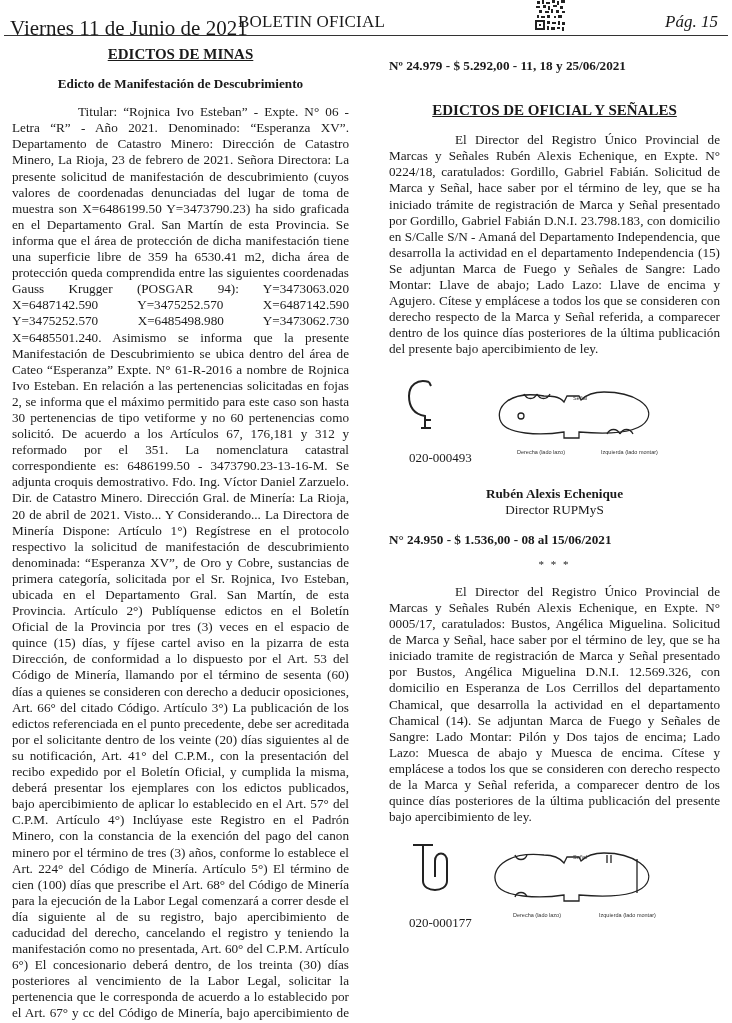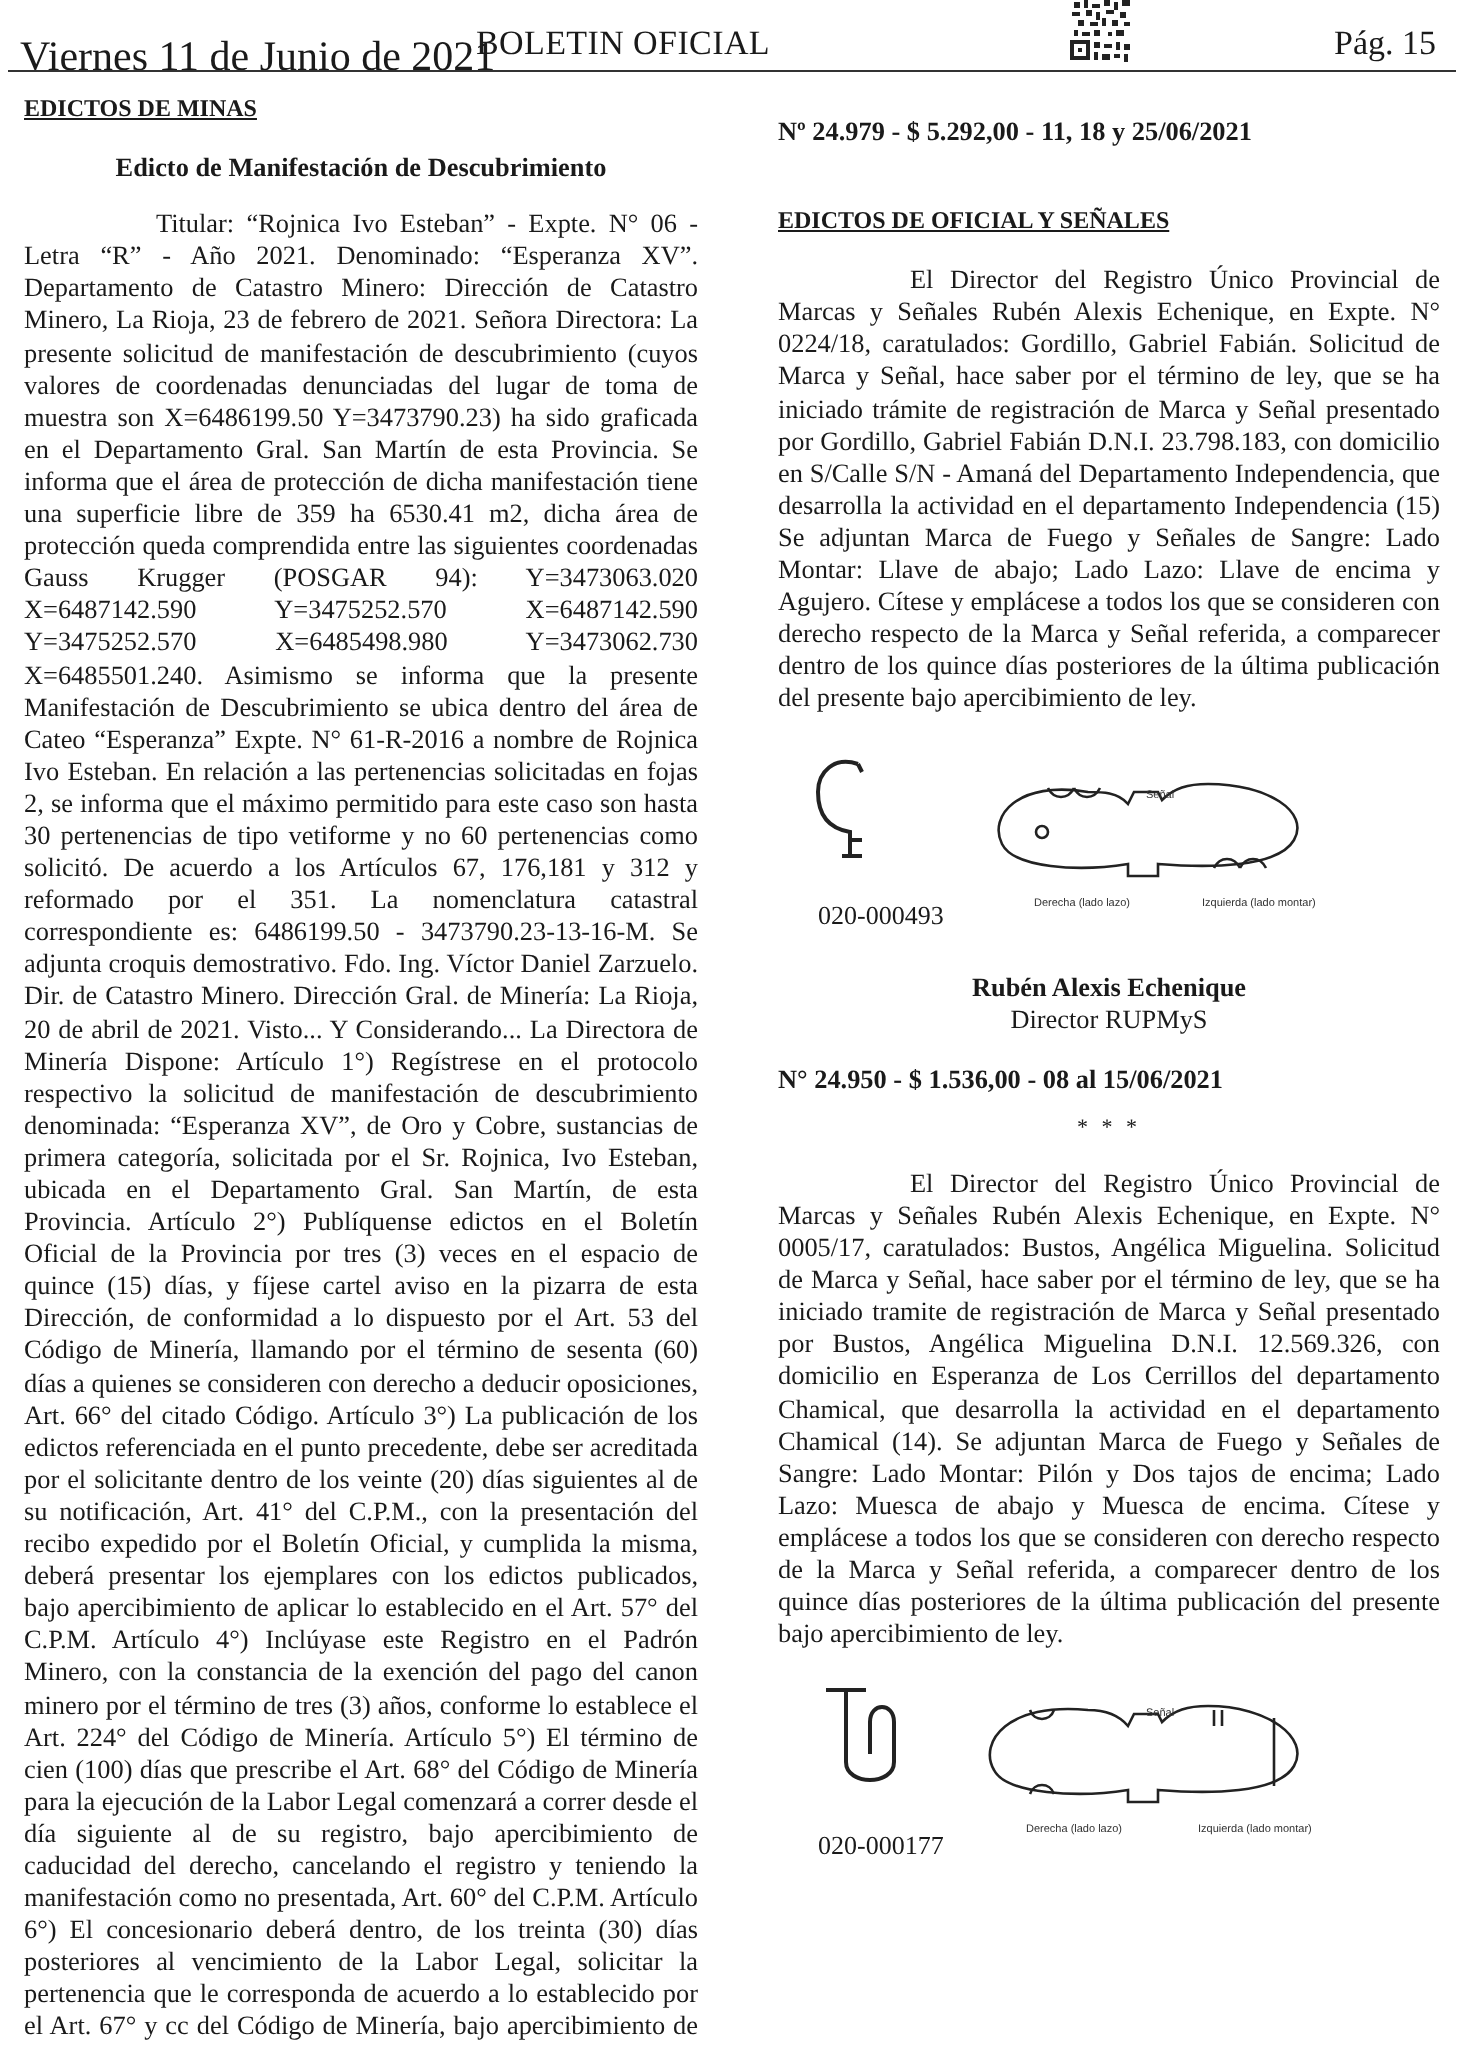--- a/index.html
+++ b/index.html
@@ -1,29 +1,29 @@
 <!DOCTYPE html>
 <html><head>
 <meta charset="utf-8">
 <style>
   * { box-sizing: border-box; margin: 0; padding: 0; }
   html, body { width: 732px; height: 1023px; background: #ffffff; overflow: hidden; }
   body { font-family: "Liberation Serif", serif; color: #1a1a1a; position: relative; }
   .header { position: absolute; left: 0; top: 0; width: 732px; height: 38px; }
   .header .date { position: absolute; left: 10px; top: 16px; font-size: 21px; }
   .header .title { position: absolute; left: 238px; top: 12px; font-size: 17px; letter-spacing: 0.2px; }
-  .header .page { position: absolute; right: 14px; top: 12px; font-size: 17px; }
+  .header .page { position: absolute; right: 14px; top: 12px; font-size: 17px; font-style: italic; }
   .header .qr { position: absolute; left: 535px; top: 0; width: 32px; height: 33px; }
   .header .rule { position: absolute; left: 4px; right: 4px; top: 35px; height: 0; border-top: 1.5px solid #333; }
 
   .col { position: absolute; top: 44px; font-size: 13.2px; line-height: 16.1px; text-align: justify; }
   .col-left { left: 12px; width: 337px; }
   .col-right { left: 389px; width: 331px; }
 
-  .sec-title { text-align: left; font-weight: bold; text-decoration: underline; font-size: 12px; margin-top: 2px; }
+  .sec-title { text-align: center; font-weight: bold; text-decoration: underline; font-size: 15px; margin-top: 2px; }
   .sub-title { text-align: center; font-weight: bold; font-size: 13.2px; margin-top: 14px; margin-bottom: 12px; }
   p.body { text-indent: 66px; }
   p.plain { text-indent: 0; }
   .sig { text-align: center; margin-top: 12px; }
   .sig .name { font-weight: bold; }
   .pub { font-weight: bold; margin-top: 14px; text-align: left; }
   .sep { text-align: center; margin-top: 8px; font-size: 11px; letter-spacing: 2px; }
 
   .figure { position: relative; height: 100px; margin-top: 14px; }
   .figure svg { position: absolute; left: 0; top: 0; }

